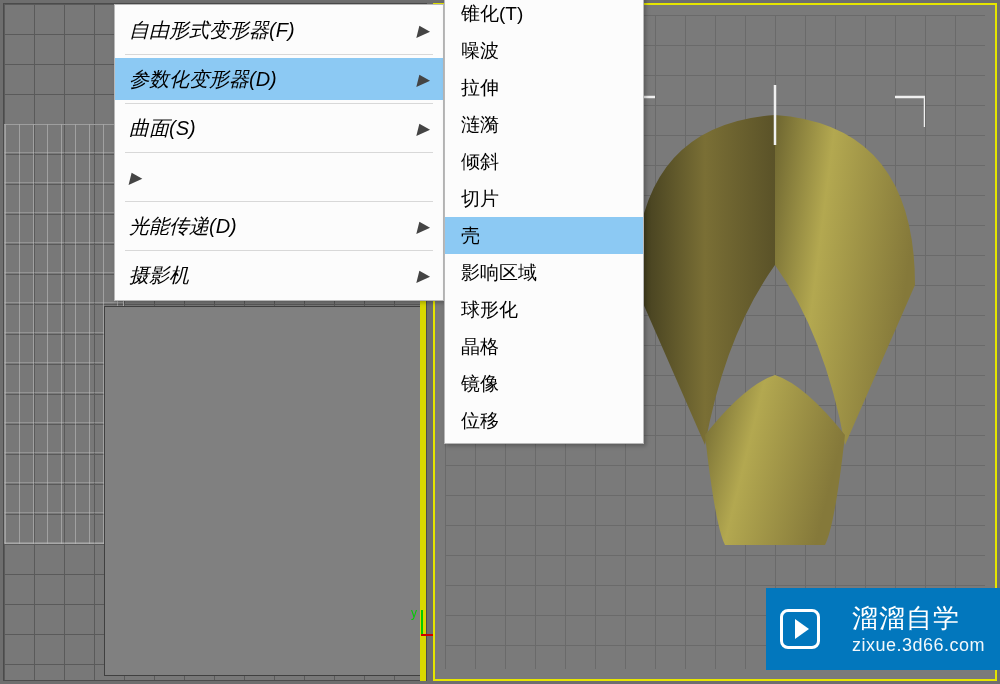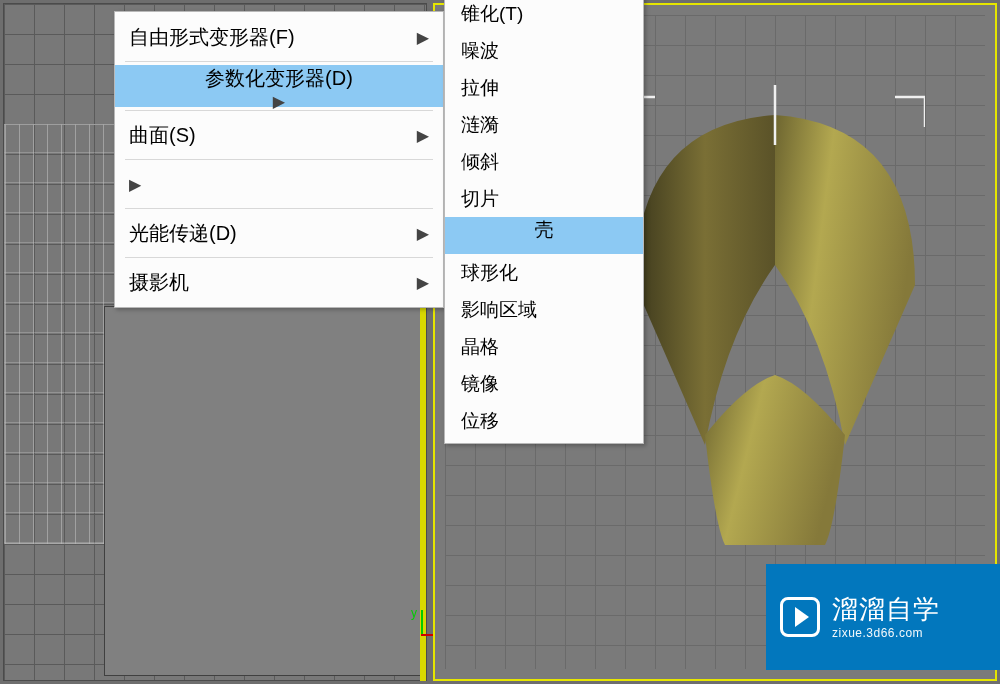--- a/index.html
+++ b/index.html
@@ -91,40 +91,40 @@
       position: absolute;
       background: #fcfcfc;
       border: 1px solid #b8b8b8;
       box-shadow: 2px 2px 4px rgba(0,0,0,0.25);
       font-size: 20px;
       color: #000;
       padding: 4px 0;
     }
     .menu.main {
       left: 114px;
-      top: 11px;
+      top: 4px;
       width: 330px;
+      font-style: italic;
     }
     .menu.sub {
       left: 444px;
       top: -10px;
       width: 200px;
       font-size: 19px;
     }
     .menu-item {
       display: flex;
       align-items: center;
       padding: 0 14px;
       height: 42px;
       cursor: default;
       position: relative;
     }
     .menu-item.highlight {
       background: #8cc9f3;
-      flex-direction: column;
     }
     .menu-item .label { flex: 1; }
     .menu-item .arrow {
       font-size: 16px;
       color: #444;
     }
     .menu-sep {
       height: 1px;
       background: #d8d8d8;
       margin: 3px 10px;
@@ -143,44 +143,45 @@
     .axis .x { position:absolute; left:12px; bottom:14px; height:2px; width:26px; background:#c00; }
     .axis .lbl-y { position:absolute; left:2px; top:-4px; color:#0c0; font-size:12px; }
     .axis .lbl-x { position:absolute; right:-6px; bottom:6px; color:#c00; font-size:12px; }
 
     
     .watermark {
       position: absolute;
       right: 0;
       bottom: 14px;
       width: 234px;
-      height: 106px;
+      height: 82px;
       background: #0277bd;
       display: flex;
       align-items: center;
       padding-left: 14px;
       color: #fff;
+      gap: 20px;
     }
     .watermark .play-ico {
       width: 40px; height: 40px;
       border: 3px solid #fff;
       border-radius: 8px;
       display:flex; align-items:center; justify-content:center;
       margin-right: 12px;
     }
     .watermark .play-ico::before {
       content: '';
       border-left: 14px solid #fff;
       border-top: 10px solid transparent;
       border-bottom: 10px solid transparent;
       margin-left: 3px;
     }
     .watermark .titles { display:flex; flex-direction:column; line-height: 1.25; }
     .watermark .big { font-size: 26px; font-weight: 500; letter-spacing: 1px; }
-    .watermark .small { font-size: 12px; opacity: 0.95; letter-spacing: 0.5px; }
+    .watermark .small { font-size: 18px; opacity: 0.95; letter-spacing: 0.5px; }
   </style>
 </head>
 <body>
 
 <div class="bg-container">
   <div class="viewport-left">
     <div class="wireframe-obj"></div>
     <div class="inner-panel">
       <div class="yel-border"></div>
     </div>
@@ -273,24 +274,24 @@
   <div class="menu-item">
       <span class="label">倾斜</span>
     </div>
   <div class="menu-item">
       <span class="label">切片</span>
     </div>
   <div class="menu-item highlight">
       <span class="label">壳</span>
     </div>
   <div class="menu-item">
+      <span class="label">影响区域</span>
+    </div>
+  <div class="menu-item">
       <span class="label">球形化</span>
-    </div>
-  <div class="menu-item">
-      <span class="label">影响区域</span>
     </div>
   <div class="menu-item">
       <span class="label">晶格</span>
     </div>
   <div class="menu-item">
       <span class="label">镜像</span>
     </div>
   <div class="menu-item">
       <span class="label">位移</span>
     </div>

